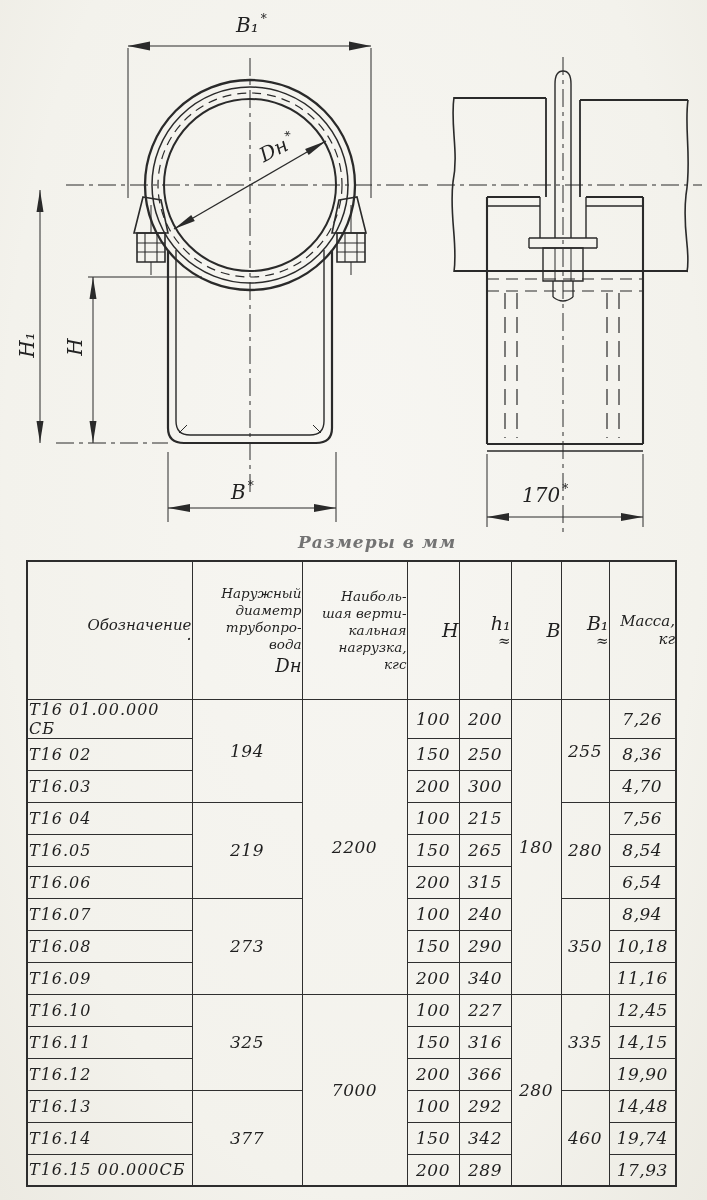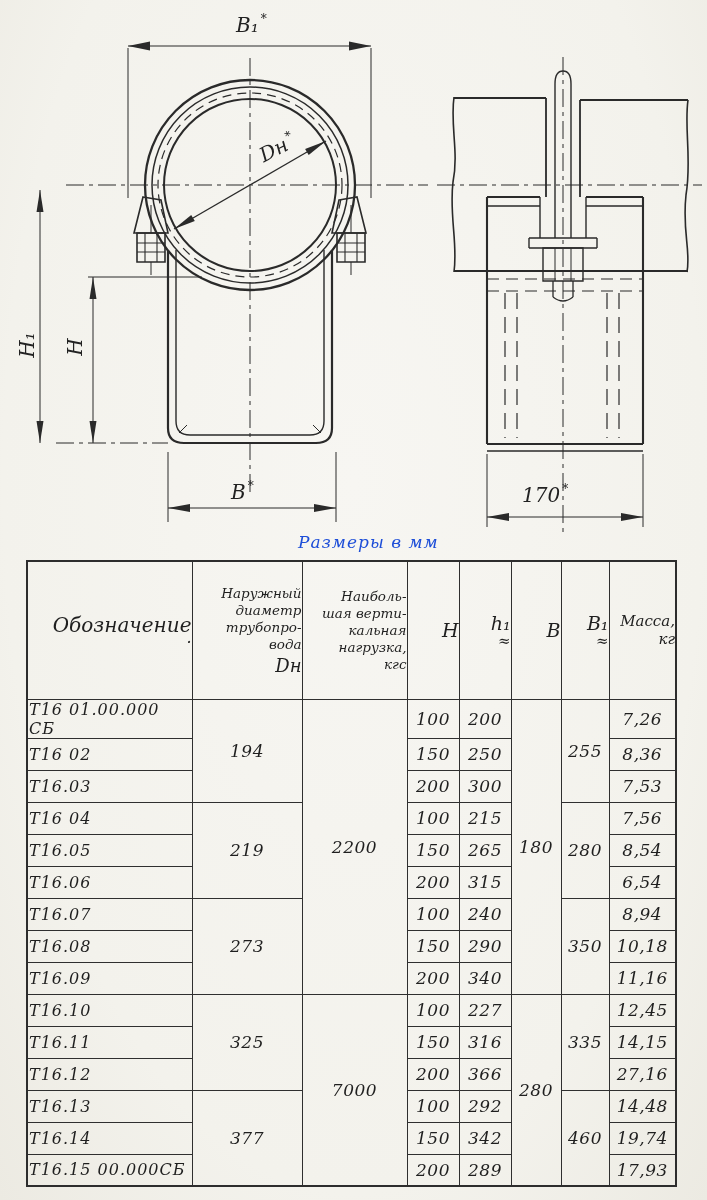--- a/index.html
+++ b/index.html
@@ -25,21 +25,21 @@
     white-space:nowrap;
     line-height:1;
   }
   .dim-label sup{font-size:12px;vertical-align:9px;margin-left:2px;}
   .rot{transform:rotate(-90deg);transform-origin:center;}
   .dn-rot{transform:rotate(-27deg);}
   
   .table-note{
     position:absolute;left:298px;top:532px;
     font-family:"DejaVu Serif", serif;
-    font-style:italic;font-size:17px;letter-spacing:1px;color:#1d4ed8;
+    font-style:italic;font-size:17px;letter-spacing:1px;color:#737373;font-weight:bold;
   }
   .tbl-wrap{position:absolute;left:26px;top:560px;width:653px;}
   table{
     border-collapse:collapse;
     table-layout:fixed;
     width:651px;
     font-family:"DejaVu Serif", serif;
     font-style:italic;
     color:#1f1f1f;
   }
@@ -194,21 +194,21 @@
         <col style="width:105px">
       <col style="width:52px">
         <col style="width:52px">
         <col style="width:50px">
       <col style="width:48px">
         <col style="width:67px">
     </colgroup>
     <thead>
       <tr>
         <th>
-          <div class="hd-small" style="font-size:20px;">Обозначение</div>
+          <div class="hd-small" style="font-size:15px;">Обозначение</div>
           <div class="hd-dot">·</div>
         </th>
         <th>
           <div class="pre hd-small">Наружный
 диаметр
 трубопро-
 вода</div>
           <div class="hd-sym">Dн</div>
         </th>
         <th>
@@ -252,21 +252,21 @@
         <tr>
           <td class="c-des">Т16 02</td>
           <td class="num">150</td>
           <td class="num col-dash-left">250</td>
           <td class="num col-dash-left">8,36</td>
         </tr>
         <tr>
           <td class="c-des">Т16.03</td>
           <td class="num">200</td>
           <td class="num col-dash-left">300</td>
-          <td class="num col-dash-left">7,53</td>
+          <td class="num col-dash-left">4,70</td>
         </tr>
         <tr>
           <td class="c-des">Т16 04</td>
           <td class="num" rowspan="3">219</td>
           <td class="num">100</td>
           <td class="num col-dash-left">215</td>
           <td class="num col-dash-left" rowspan="3">280</td>
           <td class="num col-dash-left">7,56</td>
         </tr>
         <tr>
@@ -314,21 +314,21 @@
         <tr>
           <td class="c-des">Т16.11</td>
           <td class="num">150</td>
           <td class="num col-dash-left">316</td>
           <td class="num col-dash-left">14,15</td>
         </tr>
         <tr>
           <td class="c-des">Т16.12</td>
           <td class="num">200</td>
           <td class="num col-dash-left">366</td>
-          <td class="num col-dash-left">27,16</td>
+          <td class="num col-dash-left">19,90</td>
         </tr>
         <tr>
           <td class="c-des">Т16.13</td>
           <td class="num" rowspan="3">377</td>
           <td class="num">100</td>
           <td class="num col-dash-left">292</td>
           <td class="num col-dash-left" rowspan="3">460</td>
           <td class="num col-dash-left">14,48</td>
         </tr>
         <tr>

